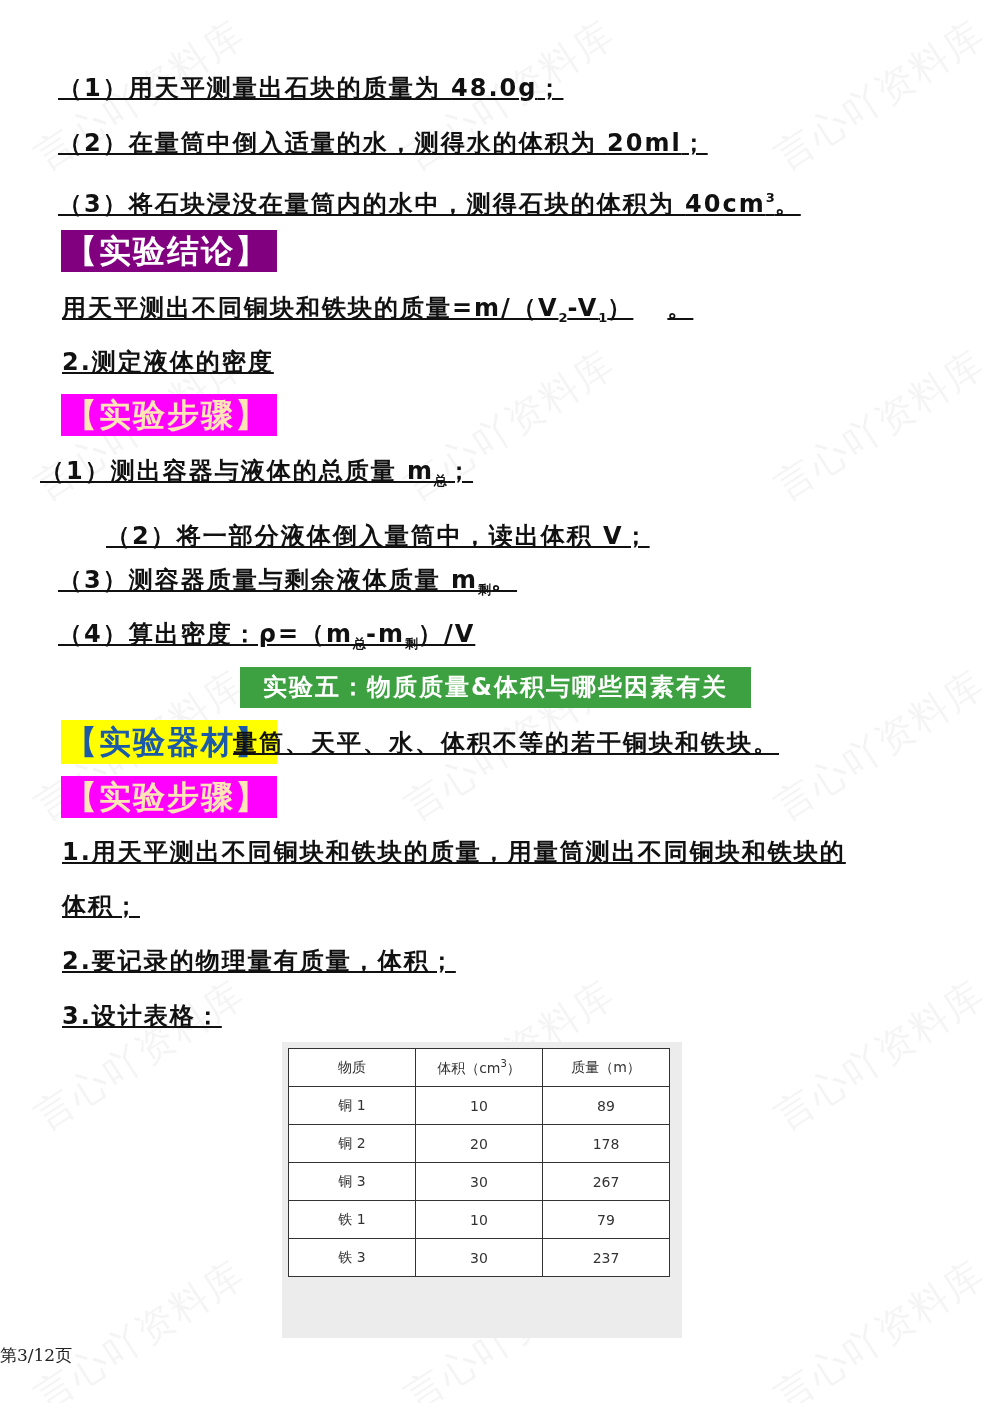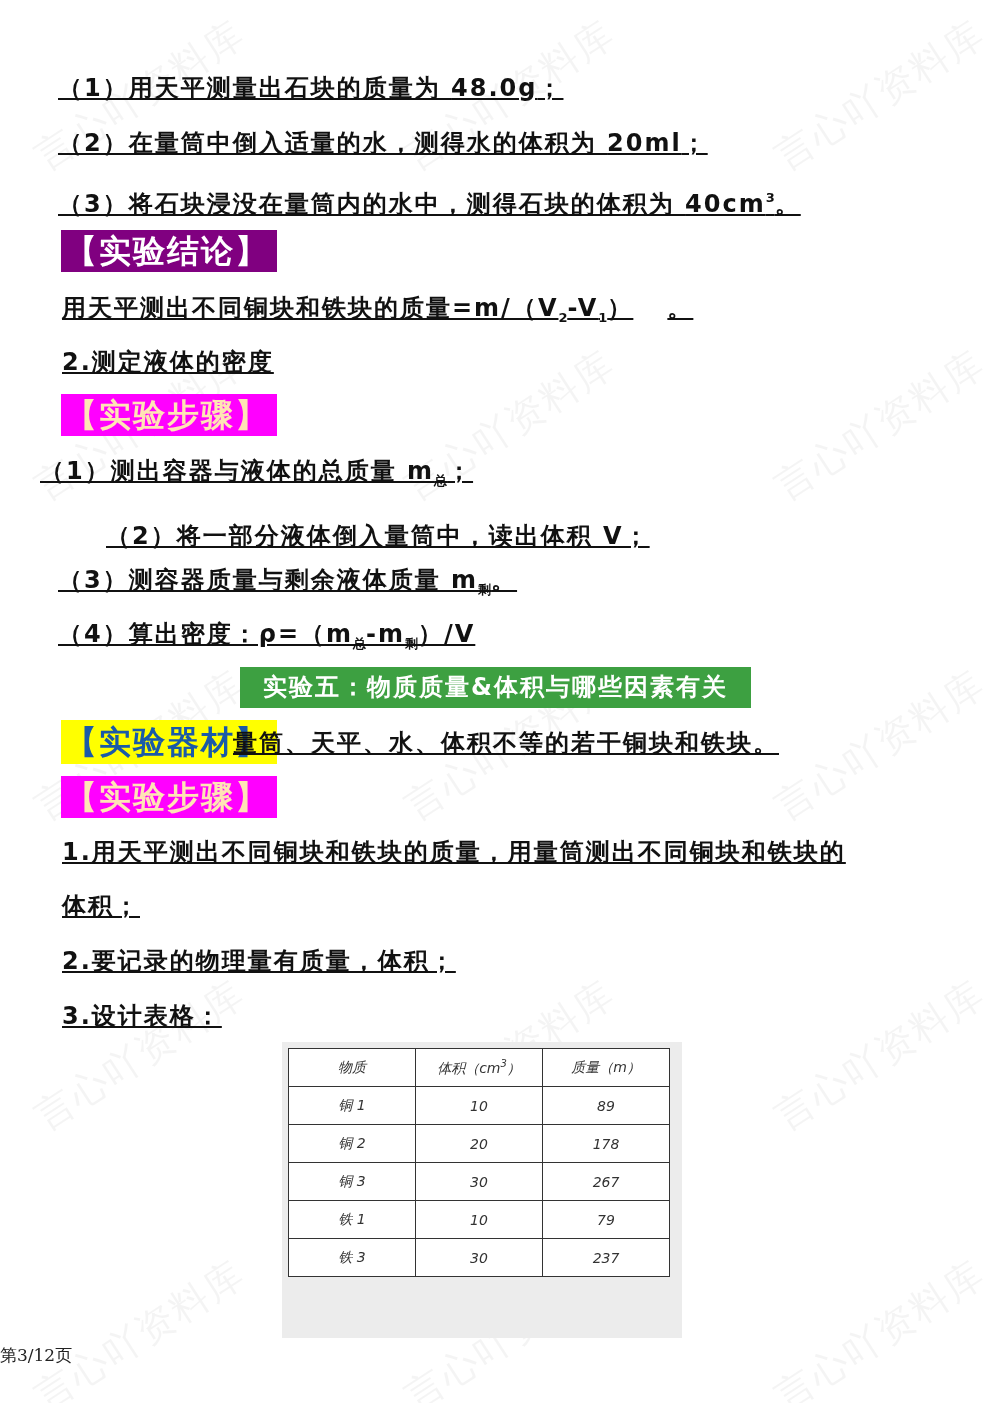--- a/index.html
+++ b/index.html
@@ -33,21 +33,21 @@
   .table-wrap {
     position: absolute; left: 282px; top: 1042px; width: 400px; height: 296px;
     background: #ececec; padding: 6px 0 0 6px; box-sizing: border-box;
   }
   table.data {
     border-collapse: collapse; background: #ffffff;
     font-family: "DejaVu Sans", sans-serif; font-size: 14px; color: #333;
   }
   table.data td, table.data th {
     border: 1.5px solid #333; width: 126px; height: 37px; text-align: center;
-    font-weight: normal; padding: 0; font-style: italic;
+    font-weight: normal; padding: 0;
   }
   .pager {
     position: absolute; left: 0; width: 992px; top: 1344px; text-align: left;
     font-family: "DejaVu Serif", serif; font-size: 17px; color: #222;
   }
 </style>
 </head>
 <body>
 
 <div class="watermark-layer">

